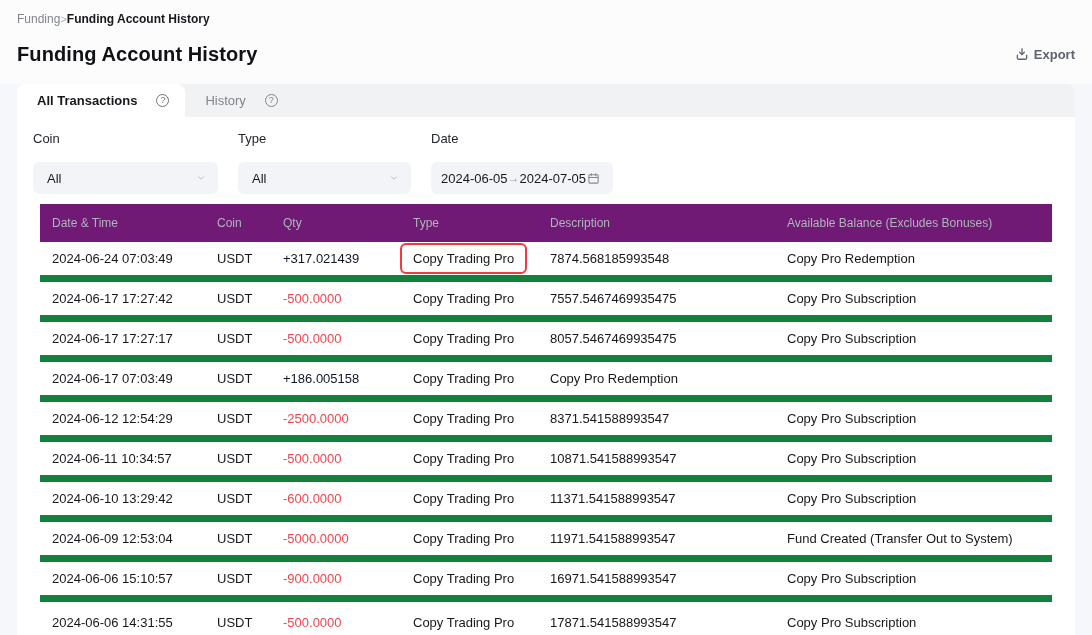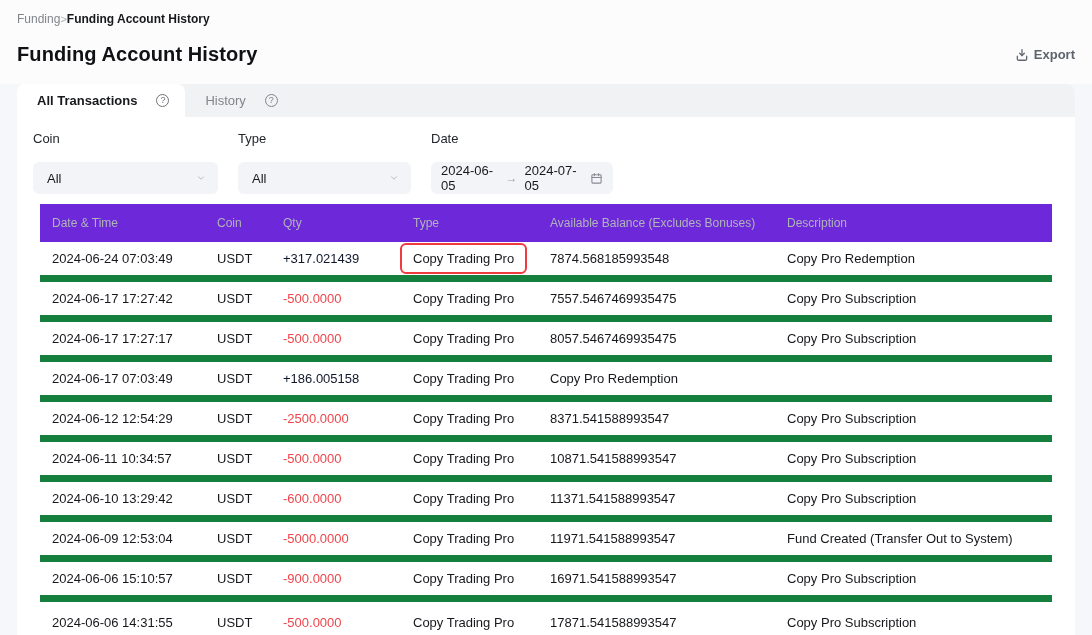--- a/index.html
+++ b/index.html
@@ -11,21 +11,21 @@
   }
 
   
   .top-band { height: 84px; padding: 12px 17px 0; background: #fcfcfd; }
   .breadcrumb { font-size: 12px; line-height: 14px; display: flex; align-items: center; gap: 0; }
   .crumb-link { color: #81858c; cursor: pointer; }
   .crumb-sep { color: #a9adb4; font-size: 11px; }
   .crumb-current { color: #17181c; font-weight: 600; }
   .title-row { margin-top: 17px; display: flex; justify-content: space-between; align-items: center; }
   .page-title { font-size: 20px; font-weight: 700; color: #101114; letter-spacing: .1px; }
-  .export-btn { display: flex; align-items: flex-end; gap: 5px; color: #5f646c; font-size: 13px; font-weight: 600; cursor: pointer; }
+  .export-btn { display: flex; align-items: flex-start; gap: 5px; color: #5f646c; font-size: 13px; font-weight: 600; cursor: pointer; }
   .export-btn svg { display: block; }
 
   
   .card { margin-left: 17px; width: 1058px; height: 551px; background: #ffffff; border-radius: 8px 8px 0 0; }
 
   
   .tab-bar { height: 33px; background: #f1f2f4; border-radius: 8px 8px 0 0; display: flex; }
   .tab { display: flex; align-items: center; gap: 19px; padding: 0 20px; font-size: 13px; color: #81858c; cursor: pointer; }
   .tab.active { background: #ffffff; border-radius: 8px 8px 0 0; color: #17181c; font-weight: 700; padding: 0 16px 0 20px; }
   .qicon { width: 13px; height: 13px; border: 1px solid currentColor; border-radius: 50%;
@@ -35,28 +35,28 @@
 
   
   .filters { display: flex; gap: 20px; padding: 14px 16px 0; }
   .filter-label { font-size: 13px; color: #23262c; line-height: 15px; margin-bottom: 8px; }
   .control { height: 32px; background: #f3f4f7; border-radius: 6px; display: flex; align-items: center;
              font-size: 13px; color: #17181c; cursor: pointer; margin-top: 16px; }
   .select { justify-content: space-between; padding: 0 12px 0 14px; }
   .select .chev { color: #b7bbc2; display: flex; }
   .coin-group .select { width: 185px; }
   .type-group .select { width: 173px; }
-  .date-group .control { width: 182px; padding: 0 10px; gap: 7px; }
+  .date-group .control { width: 182px; padding: 0 10px; }
   .date-arrow { color: #9aa0a8; font-size: 12px; }
   .cal-icon { color: #868a92; display: flex; margin-left: 1px; }
 
   
   .table { margin: 10px 23px 0; }
   .trow { display: grid; grid-template-columns: 165px 66px 130px 137px 237px 1fr; align-items: center; }
-  .thead { height: 38px; background: #6d28d9; font-size: 12px; color: #b0b4bb; }
+  .thead { height: 38px; background: #701a75; font-size: 12px; color: #b0b4bb; }
   .thead > div { padding-left: 12px; white-space: nowrap; overflow: hidden; }
   .tbody .trow { height: 40px; font-size: 13px; border-bottom: 7px solid #15803d; }
   .tbody .trow:last-child { border-bottom: none; }
   .tbody .trow > div { padding-left: 12px; white-space: nowrap; }
   .pos { color: #0f172a; }
   .neg { color: #ef454a; }
   .cell-type span { display: inline-block; }
   .cell-type span.highlighted {
     border: 2px solid #ef3a3f; border-radius: 6px;
     padding: 6px 11px; margin-left: -13px;
@@ -136,22 +136,22 @@
       </div>
     </div>
   </div>
 
   <div class="table">
     <div class="trow thead">
       <div>Date &amp; Time</div>
       <div>Coin</div>
       <div>Qty</div>
       <div>Type</div>
+      <div>Description</div>
       <div>Available Balance (Excludes Bonuses)</div>
-      <div>Description</div>
     </div>
     <div class="tbody">
   <div class="trow">
     <div>2024-06-24 07:03:49</div>
     <div>USDT</div>
     <div class="pos">+317.021439</div>
     <div class="cell-type"><span class="highlighted">Copy Trading Pro</span></div>
     <div>7874.568185993548</div>
     <div>Copy Pro Redemption</div>
   </div>

